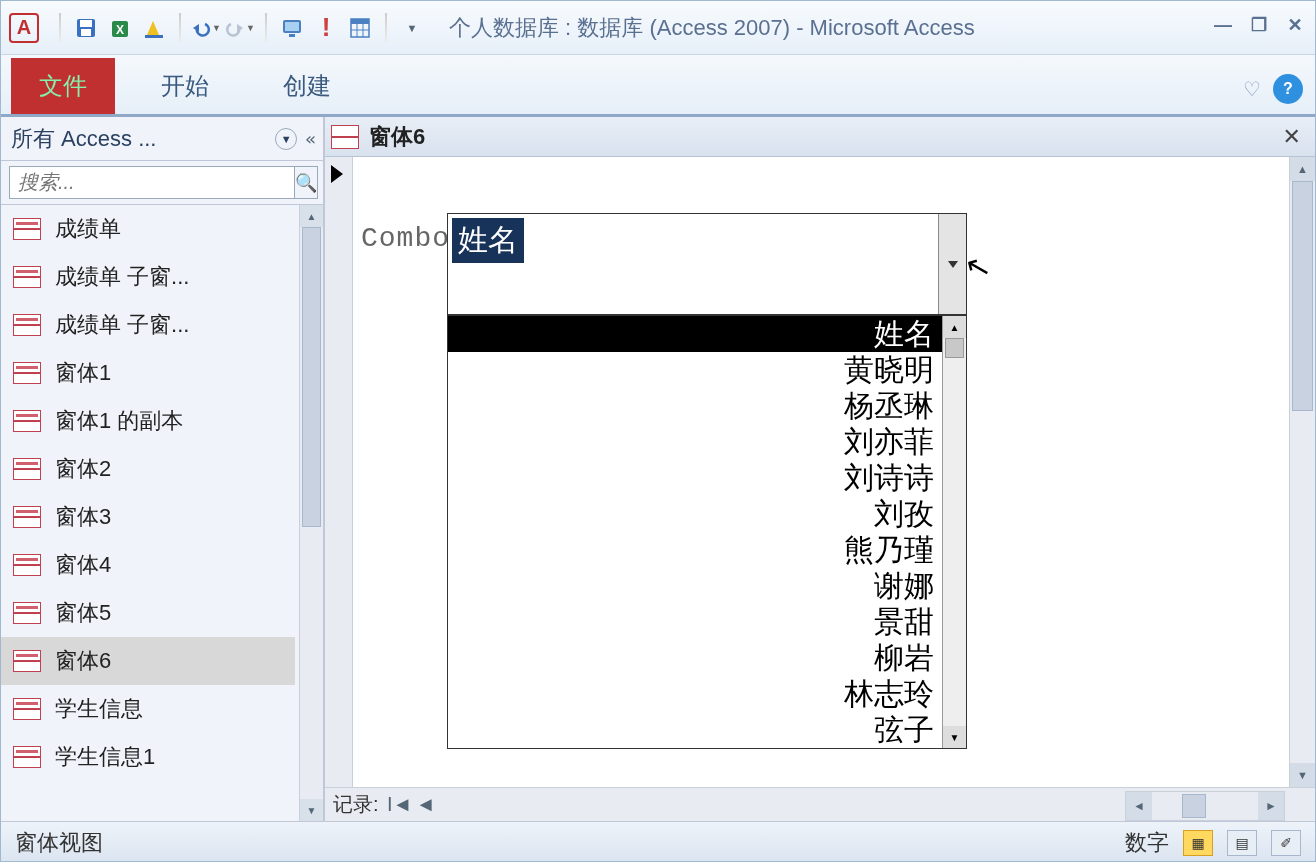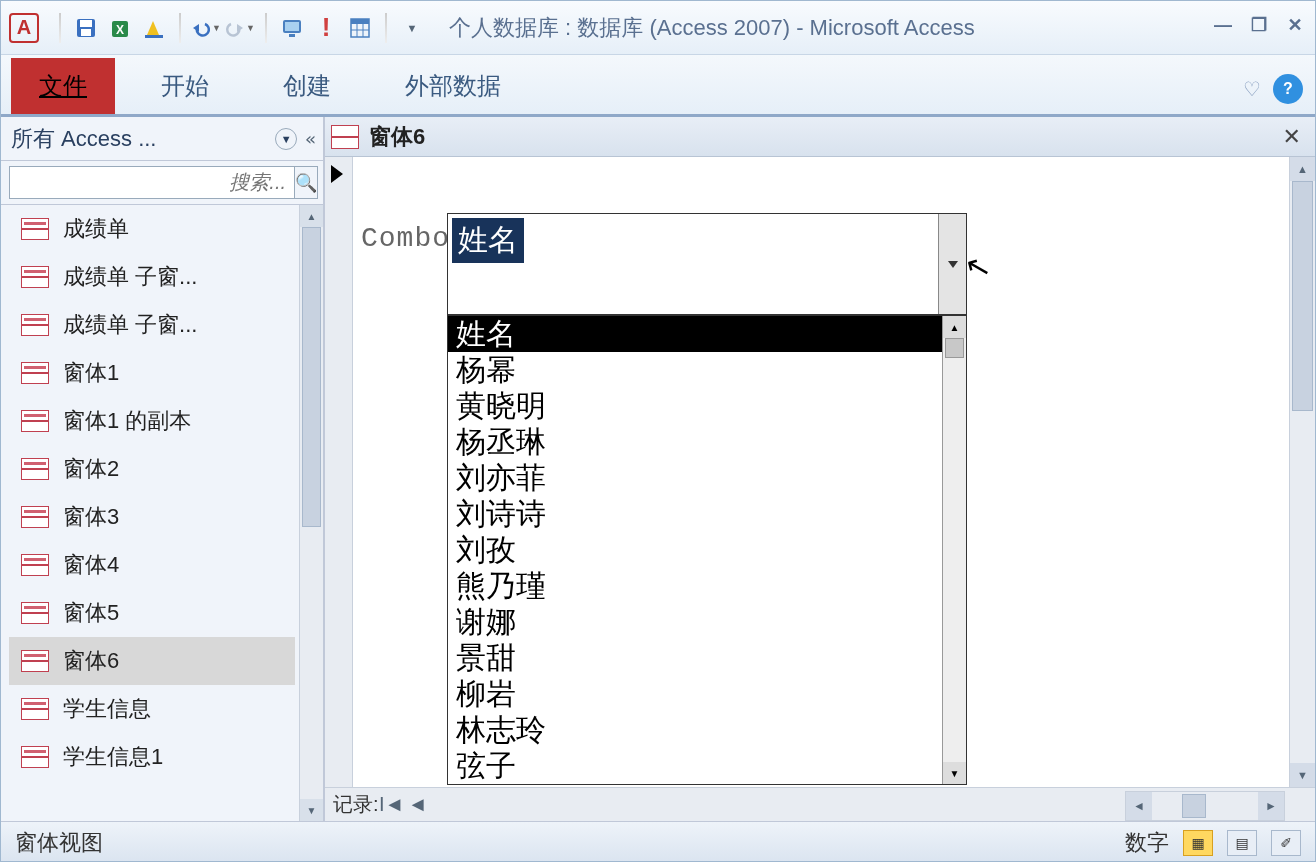--- a/index.html
+++ b/index.html
@@ -11,55 +11,55 @@
 .qat-sep { width:2px; height:30px; background: linear-gradient(#ccc,#eee); margin:0 8px; }
 .qat-btn { width:30px; height:30px; display:flex; align-items:center; justify-content:center; margin:0 2px; cursor:pointer; }
 .qat-dropdown-arrow { margin-left:2px; font-size:9px; color:#666; }
 .window-title { font-size:22px; color:#5a7090; margin-left:20px; white-space:nowrap; }
 .win-controls { position:absolute; right:8px; top:12px; display:flex; gap:12px; }
 .win-btn { width:24px; height:24px; display:flex; align-items:center; justify-content:center; color:#5a7090; font-size:18px; font-weight:bold; cursor:pointer; }
 
 
 .ribbon-tabs { height: 62px; background: linear-gradient(#f4f8fc,#e6eff8); display:flex; align-items:flex-end; padding-left:10px; border-bottom:3px solid #8fa8c8; position:relative; }
 .tab { padding: 12px 28px; font-size:24px; color:#3a5a80; cursor:pointer; margin-right:18px; }
-.tab.active { background:#c03030; color:#000000;text-decoration:underline; }
+.tab.active { background:#c03030; color:#86efac; }
 .ribbon-right { position:absolute; right:12px; bottom:10px; display:flex; gap:12px; align-items:center; }
 .help-btn { width:30px; height:30px; border-radius:50%; background:#3090e0; color:#fff; display:flex; align-items:center; justify-content:center; font-weight:bold; cursor:pointer; }
 .heart-btn { font-size:20px; color:#8aa0c0; cursor:pointer; }
 
 
 .main { display:flex; height: calc(862px - 54px - 62px - 42px); }
 
 
 .nav-pane { width: 324px; border-right:2px solid #c0c8d8; background:#f0f4fa; display:flex; flex-direction:column; }
 .nav-header { height:44px; display:flex; align-items:center; padding:0 10px; font-size:22px; color:#2a4060; border-bottom:1px solid #c0c8d8; }
 .nav-header-title { flex:1; white-space:nowrap; overflow:hidden; text-overflow:ellipsis; }
 .nav-header-dd { width:22px; height:22px; border:1px solid #9ab; border-radius:50%; display:flex; align-items:center; justify-content:center; font-size:11px; margin-right:8px; cursor:pointer; }
 .nav-collapse { font-size:18px; color:#567; cursor:pointer; font-family:monospace; letter-spacing:-3px; }
 .nav-search { height:44px; display:flex; padding:5px 8px; border-bottom:1px solid #c0c8d8; }
-.nav-search input { flex:1; border:1px solid #9ab; padding:4px 8px; font-size:20px; font-style:italic; color:#555;text-align:right; }
+.nav-search input { flex:1; border:1px solid #9ab; padding:4px 8px; font-size:20px; font-style:italic; color:#555; }
 .nav-search-btn { width:36px; display:flex; align-items:center; justify-content:center; border:1px solid #9ab; border-left:none; cursor:pointer; color:#4a80c0; font-size:18px; }
 .nav-list { flex:1; overflow:hidden; position:relative; }
-.nav-list-inner { position:absolute; left:0; top:0; right:28px;padding-left:8px; }
+.nav-list-inner { position:absolute; left:0; top:0; right:28px; }
 .nav-item { height:48px; display:flex; align-items:center; padding:0 12px; font-size:22px; color:#222; cursor:pointer; white-space:nowrap; overflow:hidden; text-overflow:ellipsis; }
 .nav-item.selected { background:#d8d8d8; }
 .nav-item-icon { width:28px; height:22px; border:1px solid #c04050; background:linear-gradient(#fff 45%,#c04050 45% 55%,#fff 55%); margin-right:14px; flex-shrink:0; position:relative; }
 .nav-item-icon::before { content:""; position:absolute; left:2px; right:2px; top:3px; height:3px; background:#d06070; }
 .nav-scrollbar { position:absolute; right:0; top:0; bottom:0; width:24px; background:#e8ecf2; border-left:1px solid #c8d0dc; }
 .nav-scroll-up,.nav-scroll-down { position:absolute; left:0; right:0; height:22px; background:#d8e0ea; display:flex; align-items:center; justify-content:center; font-size:10px; color:#567; cursor:pointer; }
 .nav-scroll-up{top:0;} .nav-scroll-down{bottom:0;}
 .nav-thumb { position:absolute; left:2px; right:2px; top:22px; height:300px; background:#c8d2e0; border:1px solid #a8b8cc; cursor:pointer; }
 
 
 .doc-area { flex:1; display:flex; flex-direction:column; background:#fff; position:relative; }
 .doc-tabs { height:40px; background:linear-gradient(#e8eef6,#d8e2ee); display:flex; align-items:center; padding-left:6px; border-bottom:1px solid #b8c4d4; }
 .doc-tab-icon { width:28px; height:24px; border:1px solid #c04050; background:linear-gradient(#fff 45%,#c04050 45% 55%,#fff 55%); margin-right:10px; }
 .doc-tab-label { font-size:22px; font-weight:bold; color:#222; }
 .doc-close { margin-left:auto; margin-right:14px; font-size:22px; color:#444; cursor:pointer; }
-.doc-body { flex:1; position:relative; background:#fff; overflow:hidden; }
+.doc-body { flex:1; position:relative; background:#fff; overflow:hidden;text-align:right; }
 .record-selector { position:absolute; left:0; top:0; bottom:0; width:28px; background:#e8ecf2; border-right:1px solid #c8d0dc; }
 .rec-marker { position:absolute; left:6px; top:8px; border-left:12px solid #000; border-top:9px solid transparent; border-bottom:9px solid transparent; }
 .combo-label { position:absolute; left:36px; top:66px; font-size:28px; font-family:"Courier New",monospace; color:#666; letter-spacing:1px; }
 .combo-box { position:absolute; left:122px; top:56px; width:520px; height:102px; border:1px solid #333; background:#fff; display:flex; }
 .combo-value { background:#18335a; color:#fff; font-size:30px; padding:2px 6px; align-self:flex-start; margin:4px; }
 .combo-btn { width:28px; margin-left:auto; background:#e4e4e4; border-left:1px solid #888; display:flex; align-items:center; justify-content:center; cursor:pointer; }
 .combo-arrow { border-left:5px solid transparent; border-right:5px solid transparent; border-top:7px solid #333; }
 .cursor-arrow { position:absolute; left:640px; top:92px; font-size:30px; color:#000; transform:rotate(-15deg); pointer-events:none; }
 .dropdown-list { position:absolute; left:122px; top:158px; width:520px; border:1px solid #333; background:#fff; }
 .dd-item { font-size:30px; padding:0 8px; line-height:36px; }
@@ -68,21 +68,21 @@
 .dd-su,.dd-sd{position:absolute;left:0;right:0;height:22px;background:#ddd;display:flex;align-items:center;justify-content:center;font-size:10px;cursor:pointer;}
 .dd-su{top:0;} .dd-sd{bottom:0;}
 .dd-thumb{position:absolute;left:2px;right:2px;top:22px;height:20px;background:#c8c8c8;border:1px solid #999;cursor:pointer;}
 
 .doc-scroll-v { position:absolute; right:0; top:40px; bottom:34px; width:26px; background:#e8ecf2; border-left:1px solid #c8d0dc; }
 .dsv-u,.dsv-d{position:absolute;left:0;right:0;height:24px;background:#d4dce8;display:flex;align-items:center;justify-content:center;font-size:11px;color:#567;cursor:pointer;}
 .dsv-u{top:0;}.dsv-d{bottom:0;}
 .dsv-thumb{position:absolute;left:2px;right:2px;top:24px;height:230px;background:#c8d2e0;border:1px solid #a8b8cc;cursor:pointer;}
 
 .record-nav { position:absolute; left:0; right:0; bottom:0; height:34px; background:#e8ecf2; border-top:1px solid #c8d0dc; display:flex; align-items:center; padding-left:8px; font-size:20px; color:#333; }
-.rn-label { }
+.rn-label { margin-right:8px; }
 .rn-btn { width:26px; text-align:center; cursor:pointer; color:#567; }
 .h-scrollbar { position:absolute; right:30px; bottom:0; height:30px; width:160px; background:#e8ecf2; display:flex; align-items:center; border:1px solid #c8d0dc; }
 .hsb-btn{width:26px;height:28px;background:#d4dce8;display:flex;align-items:center;justify-content:center;font-size:12px;color:#567;cursor:pointer;}
 .hsb-track{flex:1;height:28px;position:relative;}
 .hsb-thumb{position:absolute;left:30px;width:24px;top:2px;bottom:2px;background:#c8d2e0;border:1px solid #a8b8cc;cursor:pointer;}
 
 
 .statusbar { height:42px; background:linear-gradient(#eef3f9,#dae4f0); border-top:1px solid #c0c8d8; display:flex; align-items:center; padding:0 14px; font-size:22px; color:#333; }
 .status-right { margin-left:auto; display:flex; align-items:center; gap:14px; }
 .view-btn { width:30px; height:26px; border:1px solid #a8b8cc; background:#e8eef6; cursor:pointer; display:flex; align-items:center; justify-content:center; font-size:14px; }
@@ -157,21 +157,20 @@
     <div class="win-btn">—</div>
     <div class="win-btn">❐</div>
     <div class="win-btn">✕</div>
   </div>
 </div>
 
 <div class="ribbon-tabs">
   <div class="tab active">文件</div>
   <div class="tab">开始</div>
   <div class="tab">创建</div>
-  <div class="tab">外部数据</div>
   <div class="ribbon-right">
     <div class="heart-btn">♡</div>
     <div class="help-btn">?</div>
   </div>
 </div>
 
 <div class="main">
 
   <div class="nav-pane">
     <div class="nav-header">
@@ -256,21 +255,20 @@
       <div class="combo-box">
         <span class="combo-value">姓名</span>
         <div class="combo-btn">
             <div class="combo-arrow"></div>
           </div>
       </div>
       <div class="cursor-arrow">↖</div>
       <div class="dropdown-list">
         <div id="dd-items" style="margin-right:24px;">
             <div class="dd-item highlighted">姓名</div>
-            <div class="dd-item">杨幂</div>
             <div class="dd-item">黄晓明</div>
             <div class="dd-item">杨丞琳</div>
             <div class="dd-item">刘亦菲</div>
             <div class="dd-item">刘诗诗</div>
             <div class="dd-item">刘孜</div>
             <div class="dd-item">熊乃瑾</div>
             <div class="dd-item">谢娜</div>
             <div class="dd-item">景甜</div>
             <div class="dd-item">柳岩</div>
             <div class="dd-item">林志玲</div>

